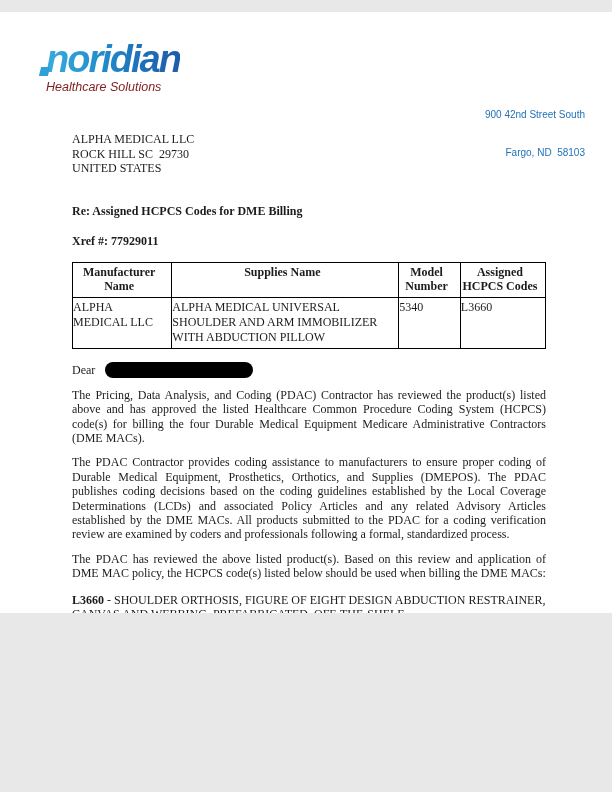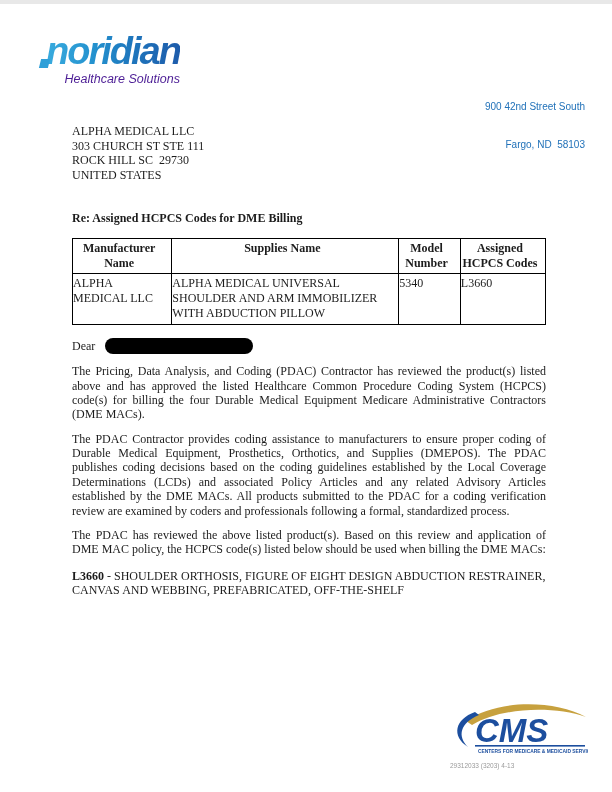--- a/index.html
+++ b/index.html
@@ -1,19 +1,19 @@
 <!DOCTYPE html>
 <html><head>
 <meta charset="utf-8">
 <style>
   html,body { margin:0; padding:0; background:#e8e8e8; }
   .page {
     position: relative;
-    width: 612px; height: 788px;
-    margin: 4px auto;
+    width: 612px; height: 601px;
+    margin: 12px auto;
     background: #ffffff;
     overflow: hidden;
     font-family: "Liberation Serif", serif;
     color: #1c1c1c;
   }
 
   
   .logo-block { position: absolute; left: 46px; top: 28px; }
   .brand-wrap { position: relative; display: inline-block; }
   .brand {
@@ -31,22 +31,22 @@
   .brand-dot {
     position: absolute; left: -6px; bottom: 2px;
     width: 9px; height: 9px;
     background: #2F9FD8;
     transform: skewX(-14deg);
   }
   .logo-tagline {
     font-family: "Liberation Sans", sans-serif;
     font-style: italic;
     font-size: 12.5px;
-    color: #4c1d95;
-    text-align: right;
+    color: #7f1d1d;
+    text-align: left;
     margin-top: 2px;
   }
   .header-address {
     position: absolute; right: 27px; top: 72px;
     text-align: right;
     font-family: "Liberation Sans", sans-serif;
     font-size: 10px; line-height: 1.25;
     color: #2272B9;
     white-space: pre-wrap;
   }
@@ -125,26 +125,26 @@
 
   <div class="header-address">
     <div>900 42nd Street South</div>
     <div>Fargo, ND  58103</div>
   </div>
 
   <div class="letter">
 
     <div class="recipient">
       <div>ALPHA MEDICAL LLC</div>
-      <div>303 CHURCH ST STE 111</div>
       <div>ROCK HILL SC  29730</div>
       <div>UNITED STATES</div>
     </div>
 
     <div class="subject-line">Re: Assigned HCPCS Codes for DME Billing</div>
+    <div class="xref-line">Xref #: 77929011</div>
 
     <table class="codes">
       <colgroup>
         <col class="col-mfr">
           <col class="col-prod">
           <col class="col-model">
           <col class="col-code">
       </colgroup>
       <thead>
         <tr>

